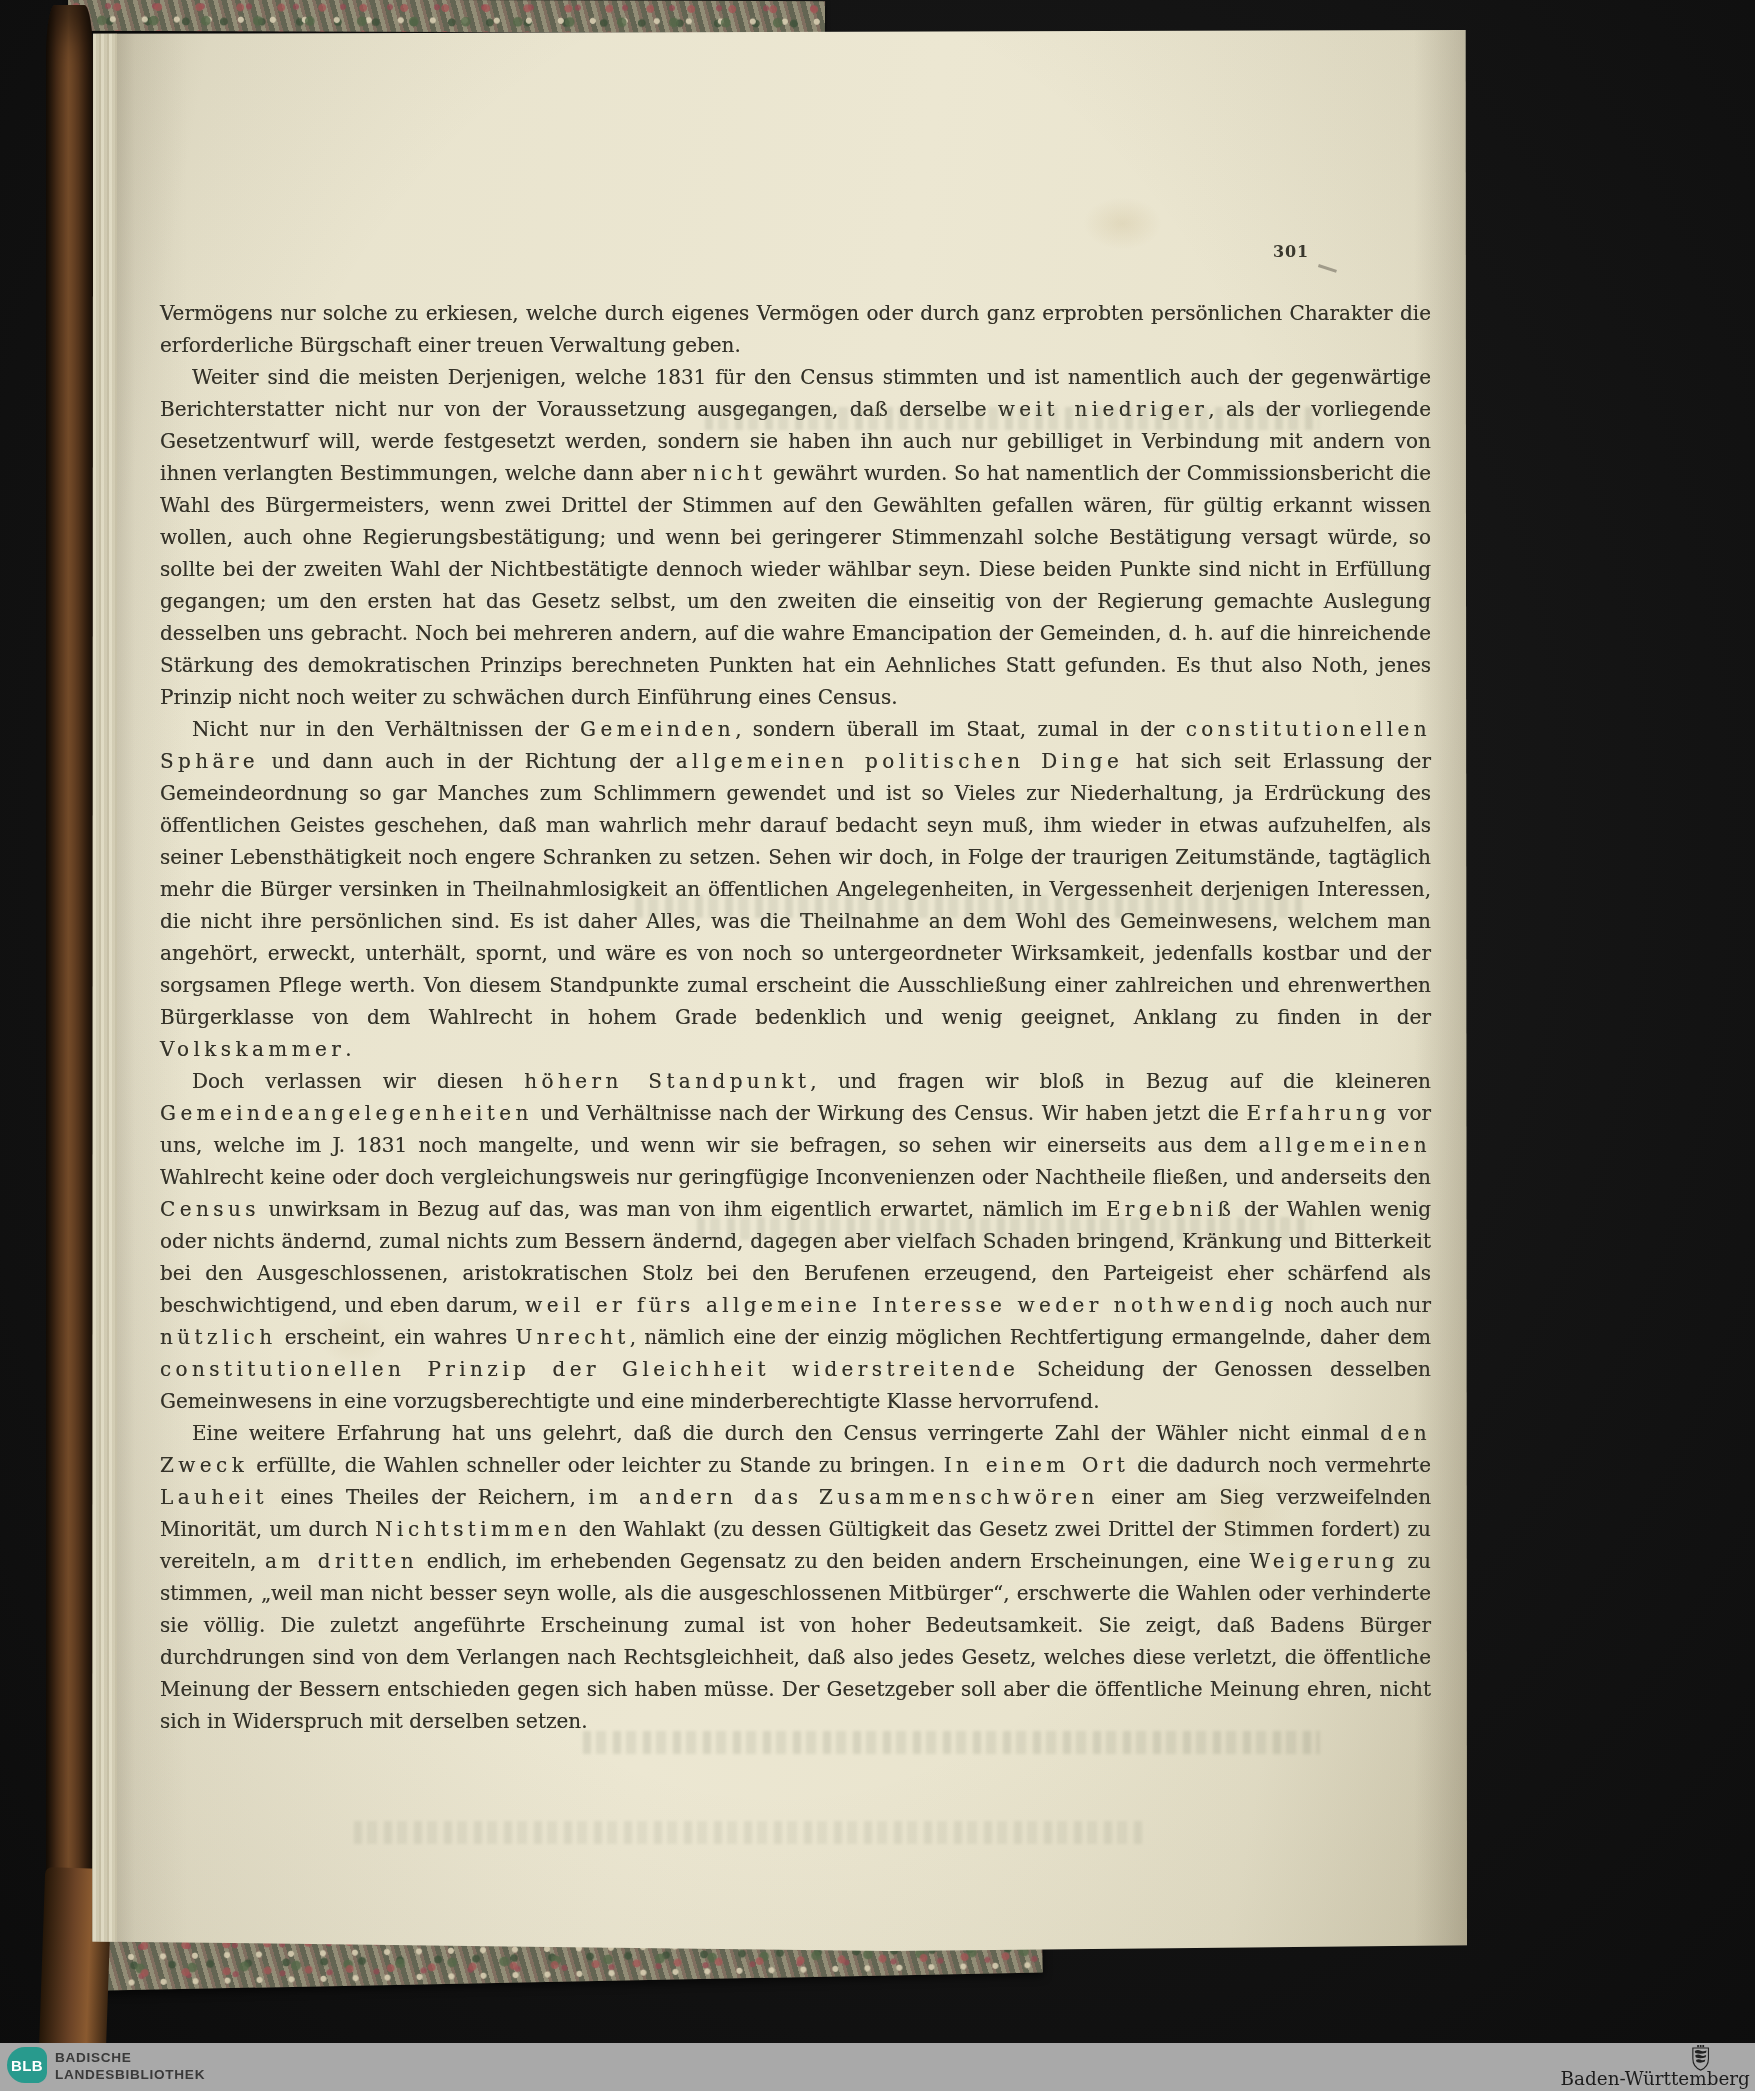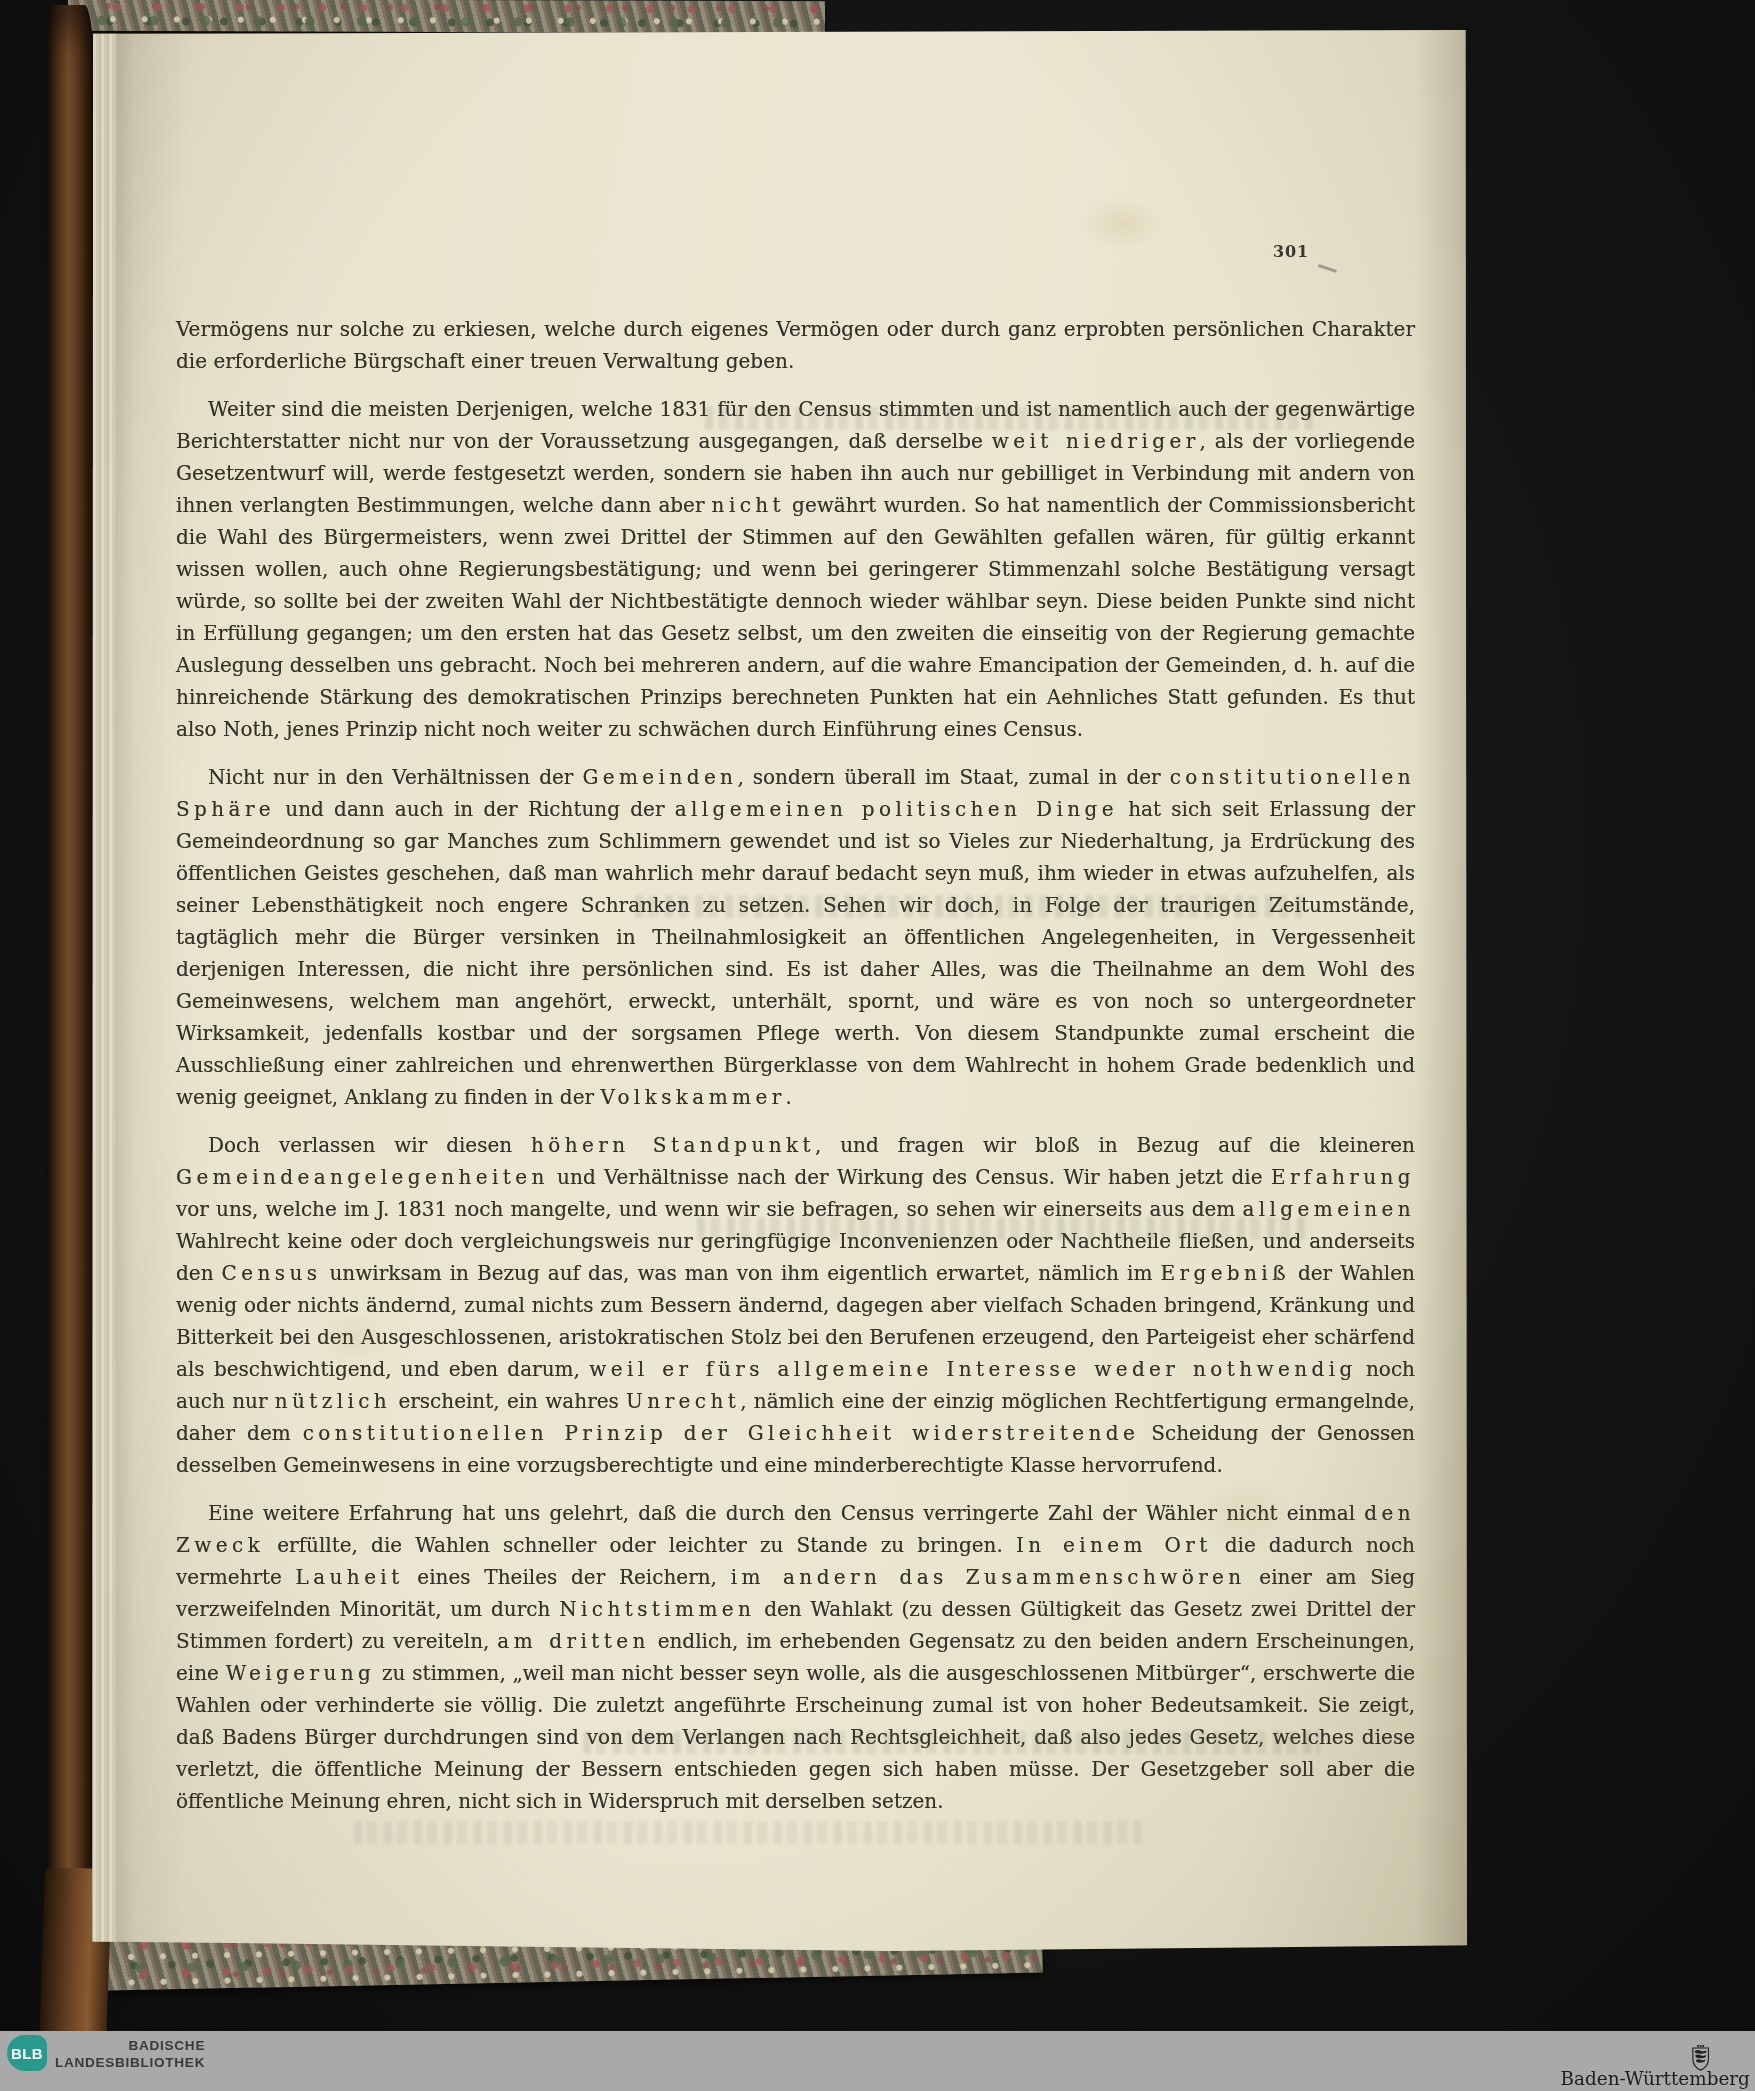--- a/index.html
+++ b/index.html
@@ -55,31 +55,31 @@
     position:absolute;top:212px;right:158px;
     font-size:16px;letter-spacing:0.9px;color:#3a382e;font-weight:bold;
   }
   .smudge{position:absolute;top:237px;right:130px;width:19.3px;height:2.6px;background:#6a6558;opacity:.55;transform:rotate(18deg);}
   
   .text-block{
     position:absolute;left:69px;top:267px;width:1271px;
     font-size:20px;line-height:32px;color:#333128;text-align:justify;
     text-shadow:0 0 0.4px rgba(51,49,40,.55);
   }
-  .text-block p{margin:16px;text-indent:32px;}
+  .text-block p{margin:0;text-indent:32px;}
   .text-block p.no-indent{text-indent:0;}
   .sp{letter-spacing:4.4px;}
   
   .bleed{
     position:absolute;height:23px;opacity:.14;filter:blur(1.4px);pointer-events:none;
     background:repeating-linear-gradient(90deg, rgba(80,90,70,.9) 0 8px, transparent 8px 13px, rgba(80,90,70,.7) 13px 23px, transparent 23px 30px);
   }
   .stain{position:absolute;border-radius:50%;pointer-events:none;}
   
-  .footer{position:absolute;left:0;right:0;bottom:0;height:61px;background:#a9a9a9;z-index:5;text-align:right;}
+  .footer{position:absolute;left:0;right:0;bottom:0;height:49px;background:#a9a9a9;z-index:5;}
   .blb-badge{
     position:absolute;left:7px;top:4.4px;width:40px;height:36px;background:#289a8d;
     border-radius:19.3px 11.4px 11.4px 19.3px;
     display:flex;align-items:center;justify-content:center;
   }
   .blb-badge span{color:#fff;font-family:"Liberation Sans",sans-serif;font-weight:bold;font-size:15px;letter-spacing:0.4px;}
   .lib-name{
     position:absolute;left:55px;top:6.1px;
     font-family:"Liberation Sans",sans-serif;font-weight:bold;font-size:13.6px;line-height:17px;
     color:#3a3a3a;letter-spacing:0.7px;

